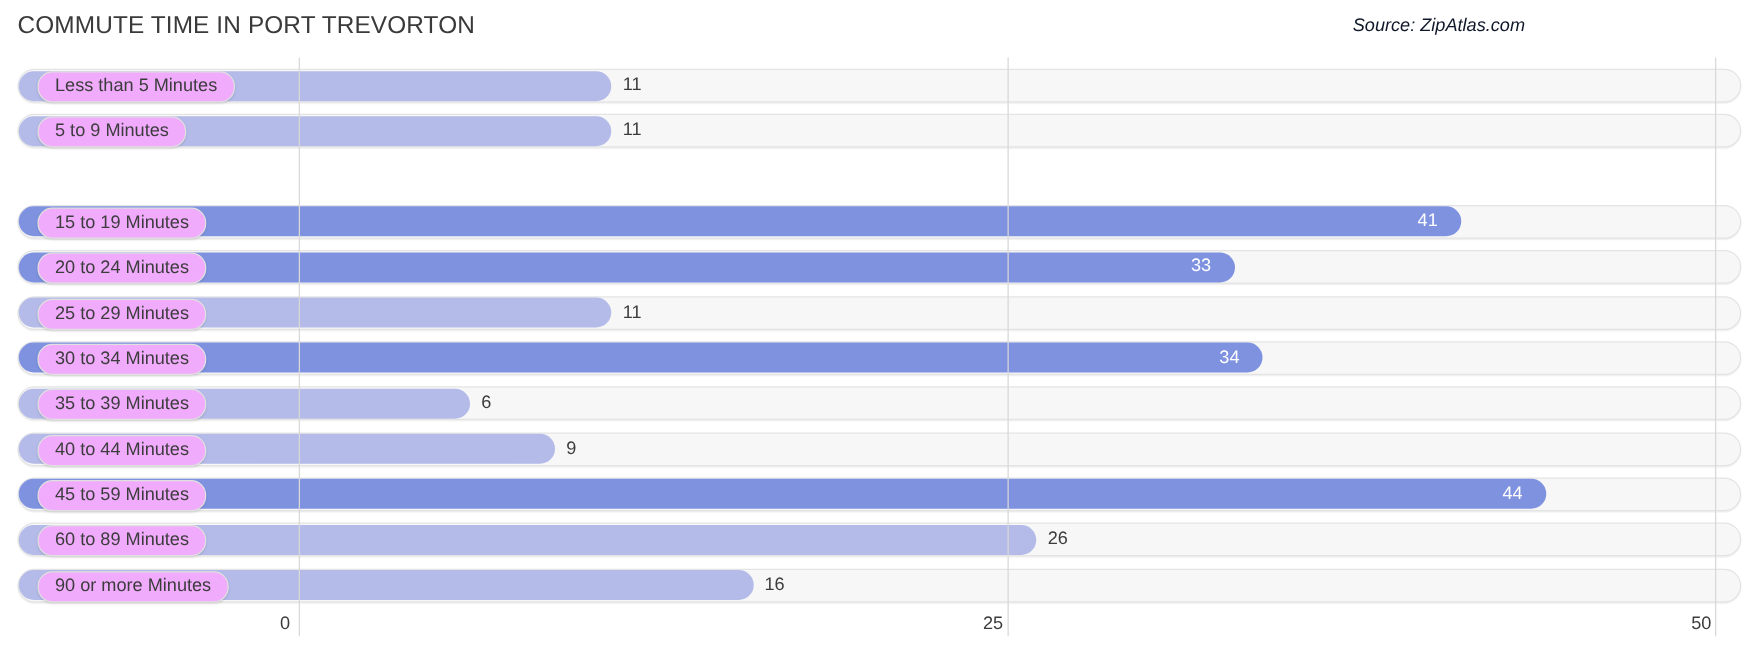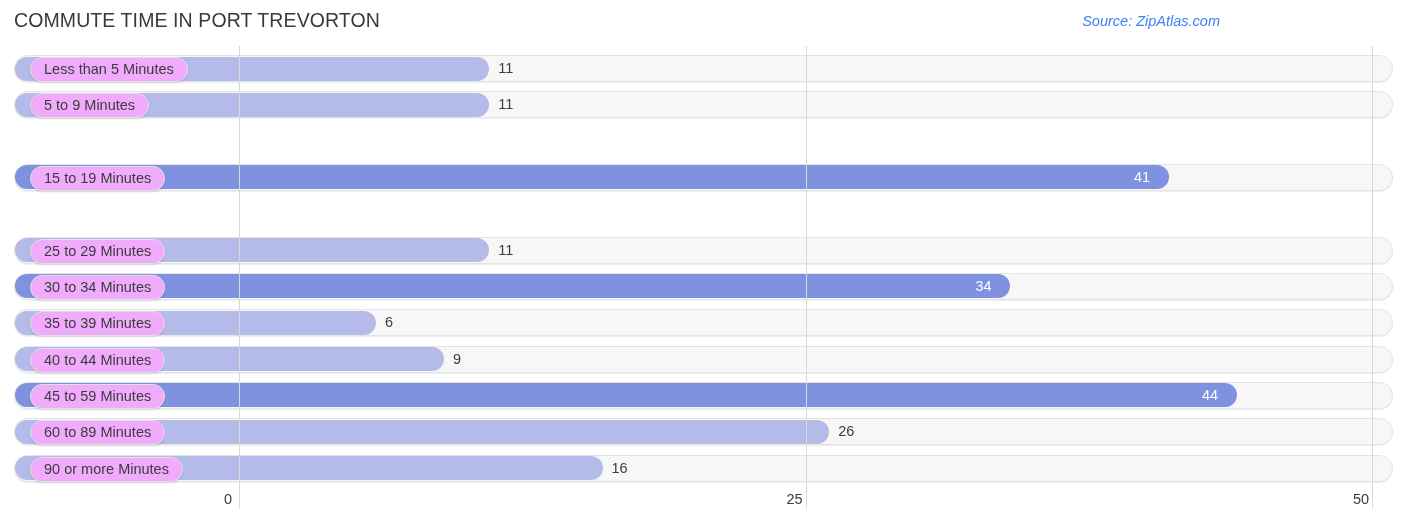--- a/index.html
+++ b/index.html
@@ -33,21 +33,21 @@
     letter-spacing: 0.1px;
     color: #3a3a3a;
     white-space: nowrap;
   }
   #source-label {
     position: absolute;
     right: 12px;
     top: 13px;
     font-size: 14.5px;
     font-style: italic;
-    color: #3b82f6;
+    color: #0f172a;
     white-space: nowrap;
   }
 
   
   #plot {
     position: absolute;
     left: 0;
     top: 46px;
     width: 1406px;
     height: 441px;
@@ -185,20 +185,26 @@
       <div class="bar-fill" style="width: 474.26px; background: rgb(180, 187, 232);"></div>
       <div class="bar-label-pill">5 to 9 Minutes</div>
       <div class="bar-value-out" style="left: 484.26px;">11</div>
     </div>
     <div class="bar-row" style="top: 117.99px;">
       <div class="bar-track"></div>
       <div class="bar-fill" style="width: 1154.06px; background: rgb(126, 146, 224);"></div>
       <div class="bar-label-pill">15 to 19 Minutes</div>
       <div class="bar-value-in" style="left: 1120.06px;">41</div>
     </div>
+    <div class="bar-row" style="top: 154.32px;">
+      <div class="bar-track"></div>
+      <div class="bar-fill" style="width: 972.78px; background: rgb(126, 146, 224);"></div>
+      <div class="bar-label-pill">20 to 24 Minutes</div>
+      <div class="bar-value-in" style="left: 938.78px;">33</div>
+    </div>
     <div class="bar-row" style="top: 190.65px;">
       <div class="bar-track"></div>
       <div class="bar-fill" style="width: 474.26px; background: rgb(180, 187, 232);"></div>
       <div class="bar-label-pill">25 to 29 Minutes</div>
       <div class="bar-value-out" style="left: 484.26px;">11</div>
     </div>
     <div class="bar-row" style="top: 226.98px;">
       <div class="bar-track"></div>
       <div class="bar-fill" style="width: 995.44px; background: rgb(126, 146, 224);"></div>
       <div class="bar-label-pill">30 to 34 Minutes</div>

